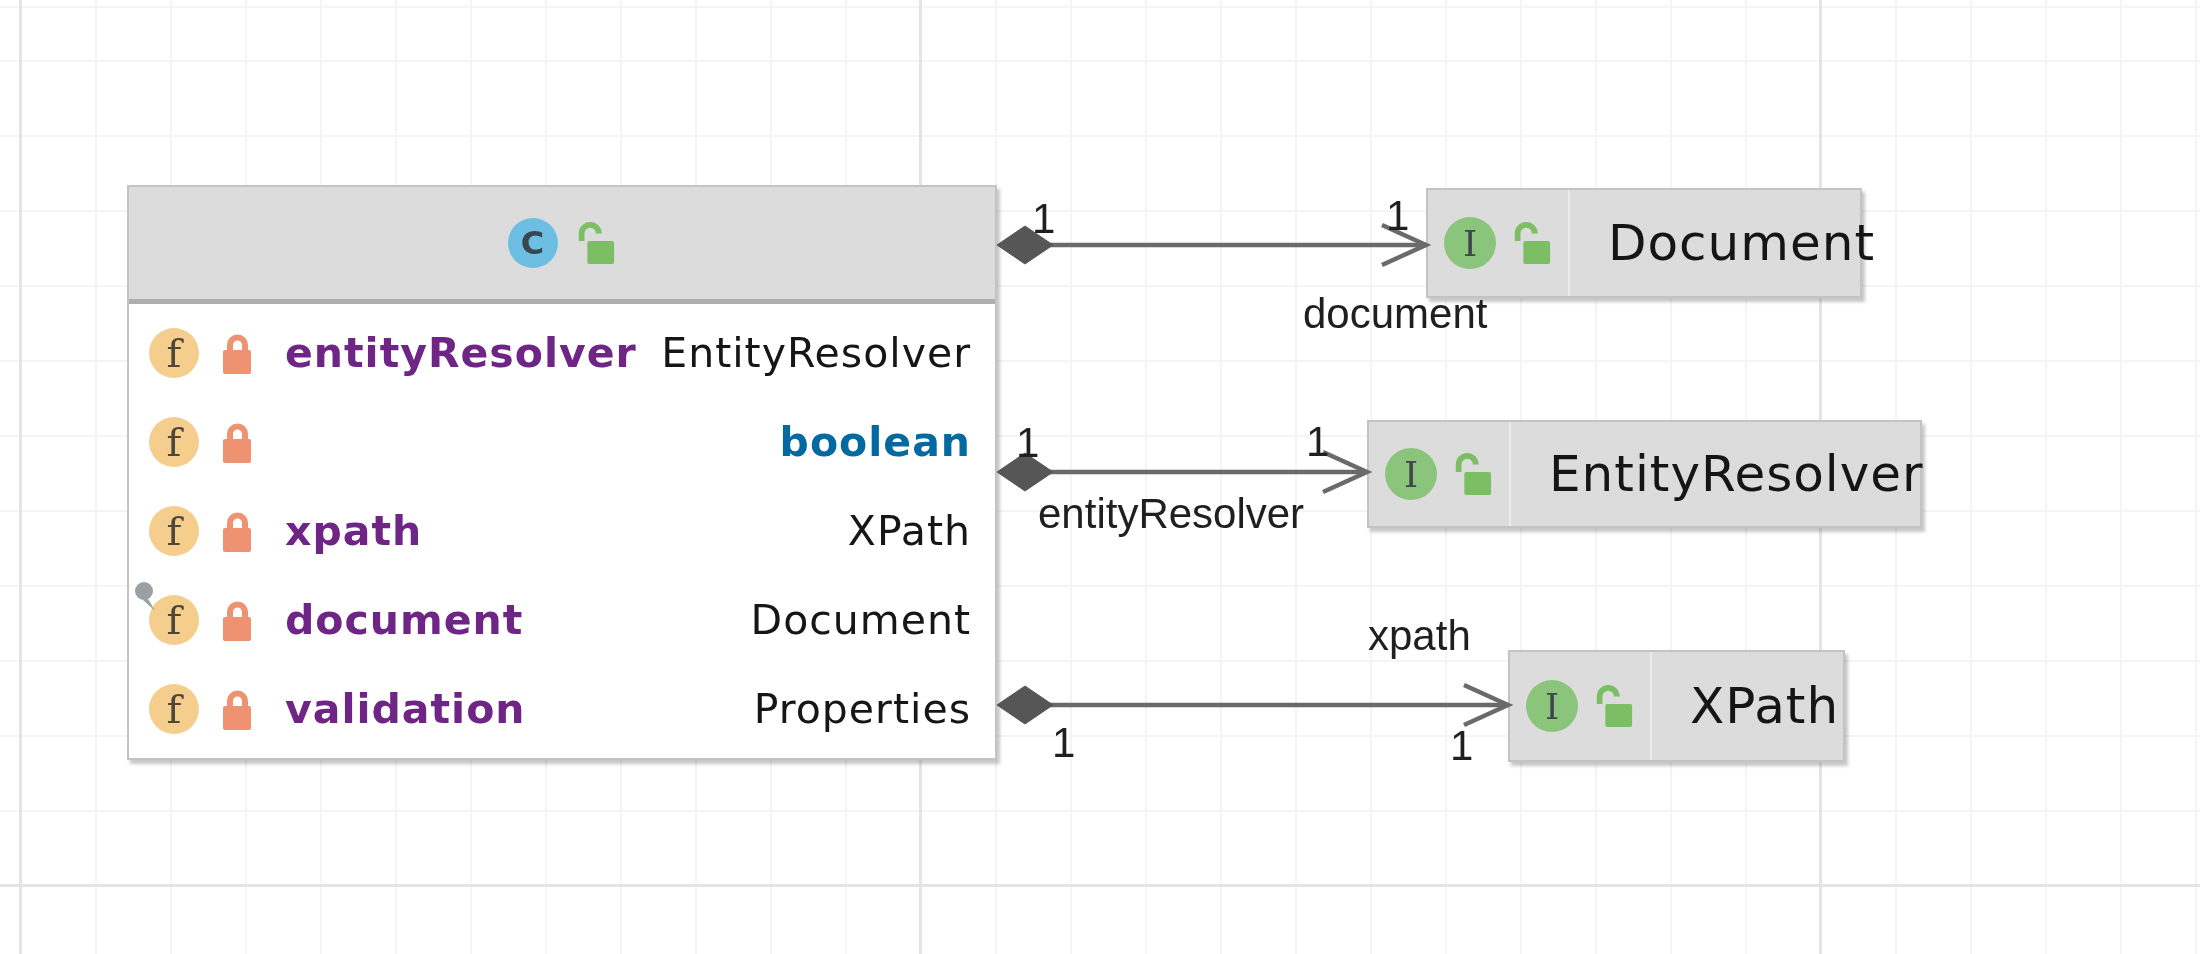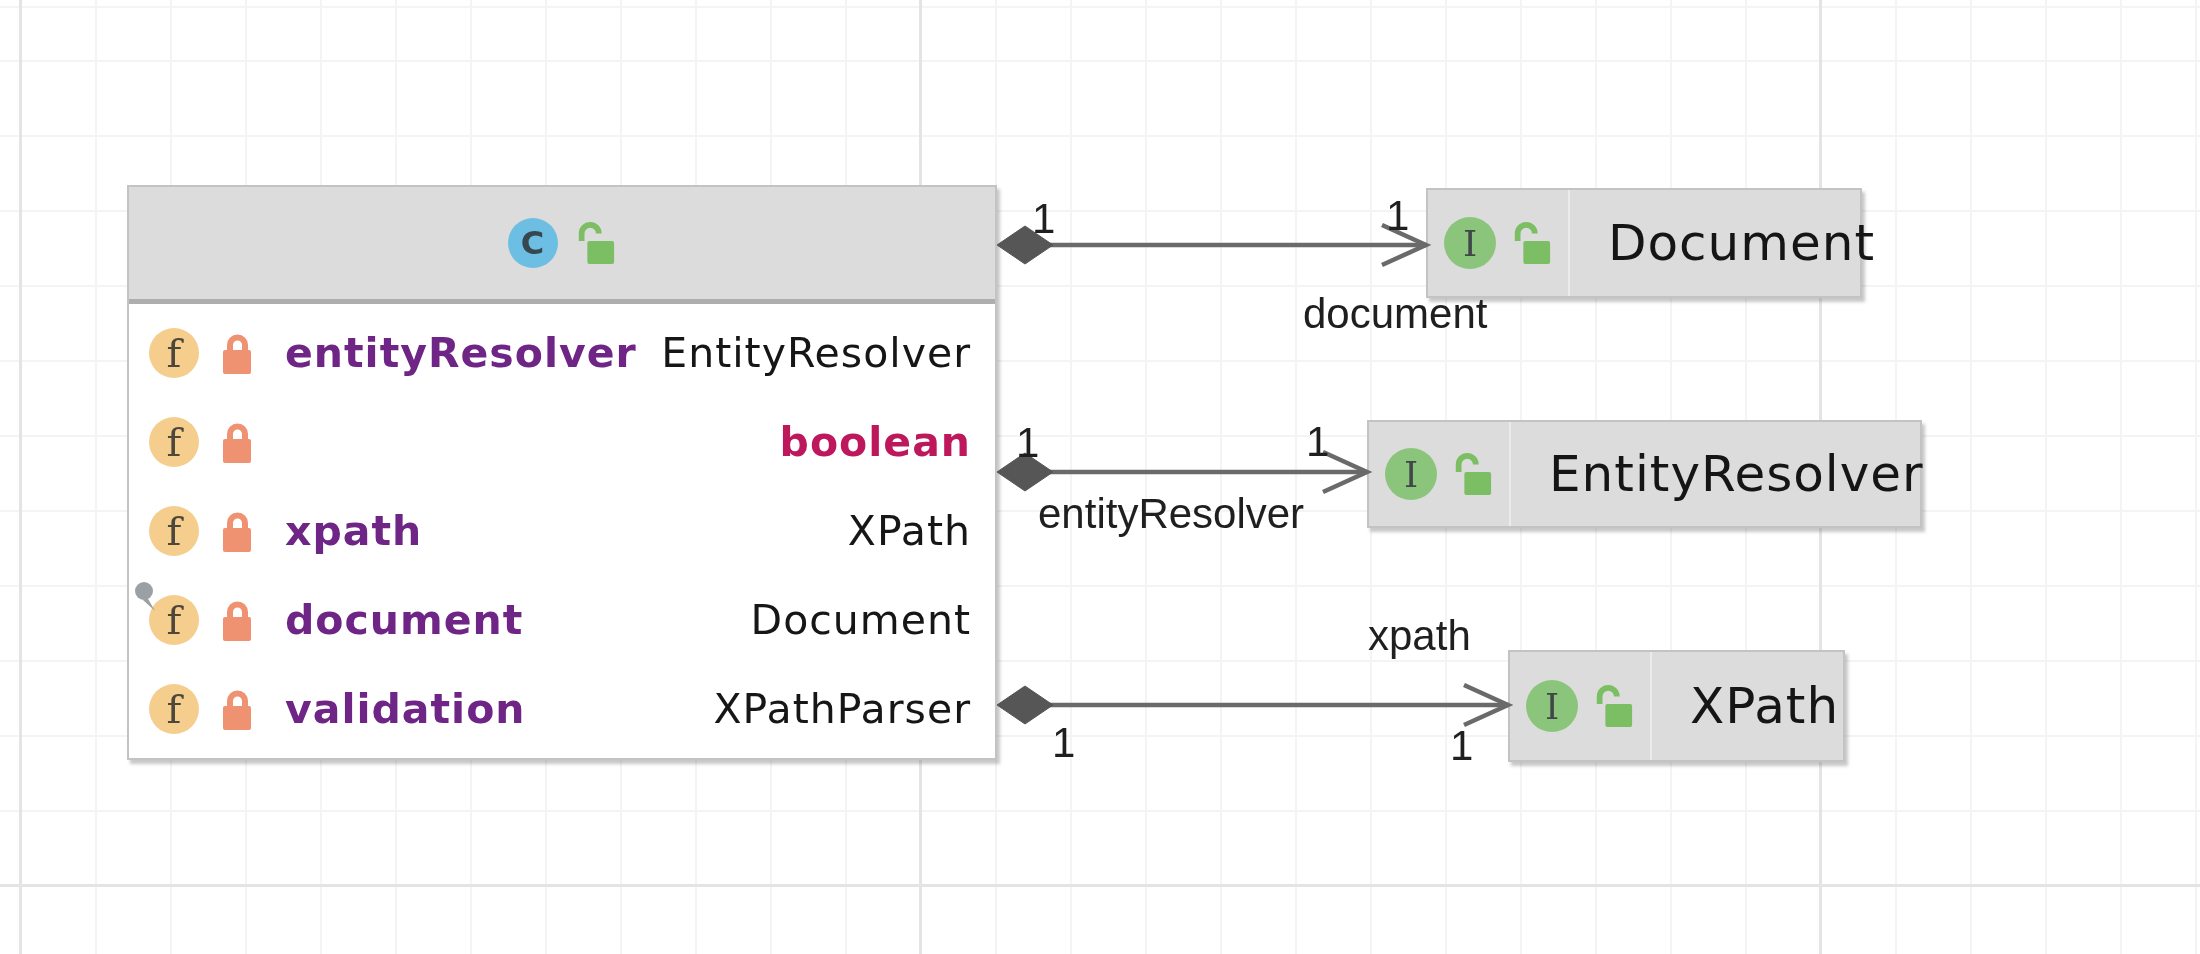--- a/index.html
+++ b/index.html
@@ -35,21 +35,21 @@
     display:flex;align-items:center;justify-content:center;gap:16px;
     font-size:52px;color:#151515;letter-spacing:1px;
   }
   .class-body{flex:1;display:flex;flex-direction:column;background:#ffffff;padding:4px 0;}
   .member-row{
     flex:1;display:flex;align-items:center;
     padding:0 24px 0 20px;white-space:nowrap;
   }
   .field-name{margin-left:28px;font-weight:bold;font-size:41px;color:#6e2585;letter-spacing:1px;}
   .field-type{margin-left:auto;font-size:41px;color:#161616;letter-spacing:1px;}
-  .field-type.keyword{color:#be185d;font-weight:bold;}
+  .field-type.keyword{color:#0369a1;font-weight:bold;}
 
   
   .iface-node{display:flex;align-items:stretch;background:#dcdcdc;}
   .iface-icon-zone{
     flex:0 0 140px;display:flex;align-items:center;justify-content:center;gap:14px;
     border-right:2px solid #ebebeb;
   }
   .iface-name{
     flex:1;display:flex;align-items:center;padding-left:38px;
     font-size:50px;color:#151515;letter-spacing:1px;
@@ -151,21 +151,21 @@
 
       <div class="member-row">
         <span class="badge badge-field">
             <span>f</span>
           </span>
         <svg class="lock-svg" style="margin-left:18px" width="40" height="46" viewBox="0 0 40 46">
           <path d="M13 20 v-5 a7.5 7.5 0 0 1 15 0 v5" fill="none" stroke="#ee9272" stroke-width="6"></path>
           <rect x="6" y="20" width="28" height="24" rx="2" fill="#ee9272"></rect>
         </svg>
         <span class="field-name">validation</span>
-        <span class="field-type">XPathParser</span>
+        <span class="field-type">Properties</span>
       </div>
 
     </div>
   </div>
 
   <div class="node iface-node" style="left:1426px;top:188px;width:436px;height:110px;">
     <div class="iface-icon-zone">
       <span class="badge badge-iface">
           <span>I</span>
         </span>

